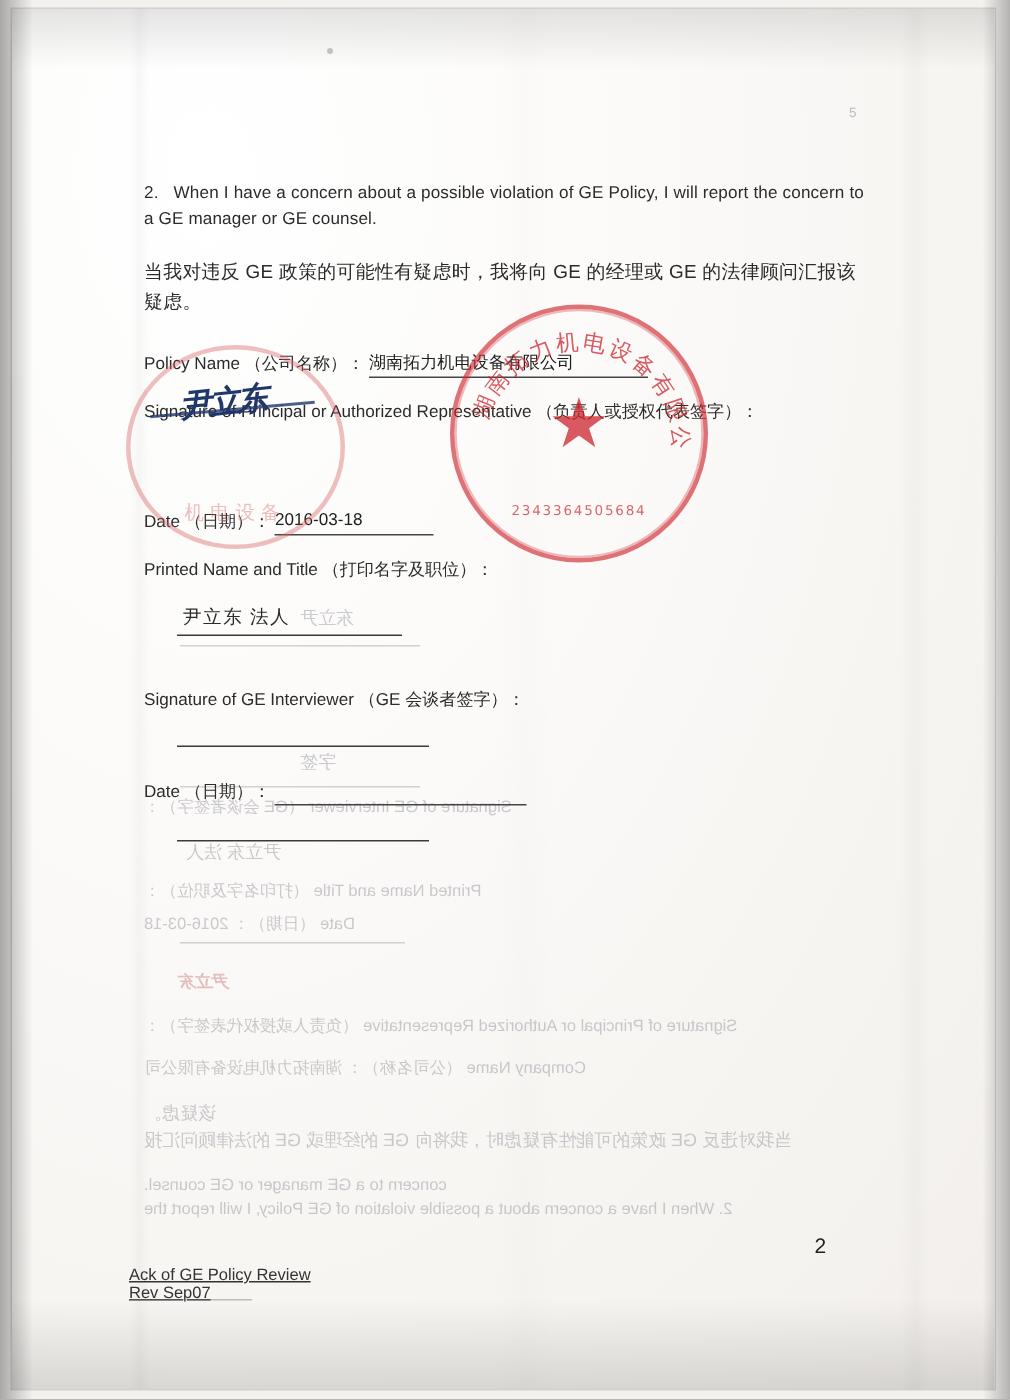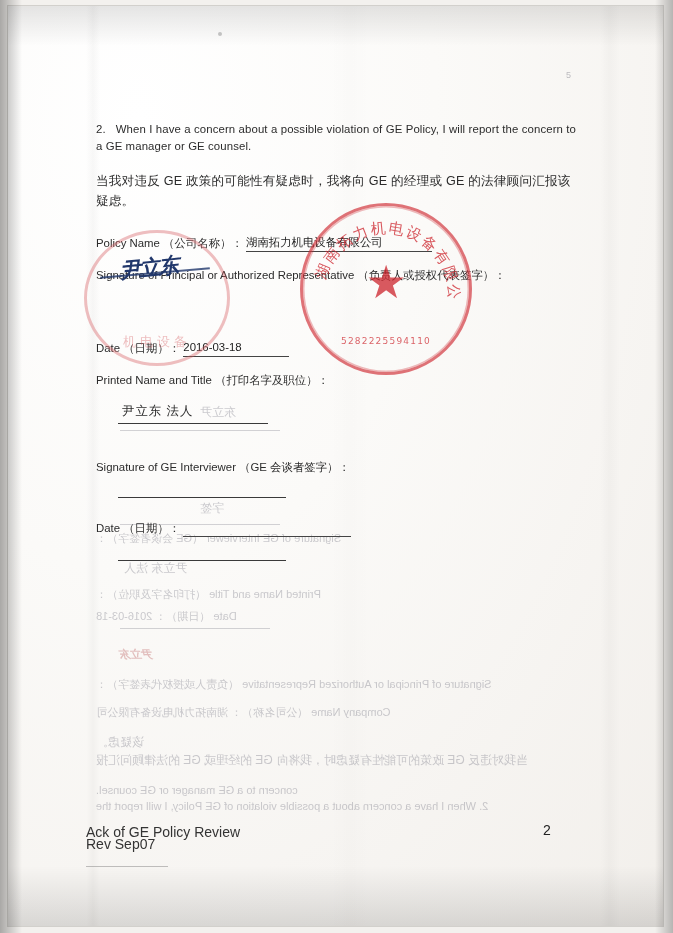--- a/index.html
+++ b/index.html
@@ -232,24 +232,25 @@
     position: absolute;
     height: 1px;
     background: rgba(120,120,135,0.32);
     pointer-events: none;
   }
 
   
   .footer-left {
     position: absolute;
     left: 86px;
-    top: 826px;
-    font-size: 14px;
+    top: 844px;
+    font-size: 11px;
     line-height: 12px;
     color: #333;
+    text-decoration: underline;
   }
   .footer-page {
     position: absolute;
     left: 543px;
     top: 822px;
     font-size: 14px;
     color: #222;
   }
   .footer-rule {
     position: absolute;
@@ -376,21 +377,21 @@
   <div class="seal">
     <svg class="seal-arc" viewBox="0 0 166 166">
       <defs>
         <path id="arcTop" d="M 20,90 A 63,63 0 0 1 146,90" fill="none"></path>
       </defs>
       <text font-size="15" font-family="DejaVu Sans, sans-serif" fill="rgba(206,40,48,0.85)" letter-spacing="2">
         <textPath href="#arcTop" startOffset="8%" id="seal-arc-text">湖南拓力机电设备有限公司</textPath>
       </text>
     </svg>
     <div class="star">★</div>
-    <div class="seal-code">5282225594110</div>
+    <div class="seal-code">2343364505684</div>
   </div>
 
   <div class="footer-left">
     <div>Ack of GE Policy Review</div>
     <div>Rev Sep07</div>
   </div>
   <div class="footer-rule"></div>
   <div class="footer-page">2</div>
 
   <div class="edge-shadow-top"></div>

